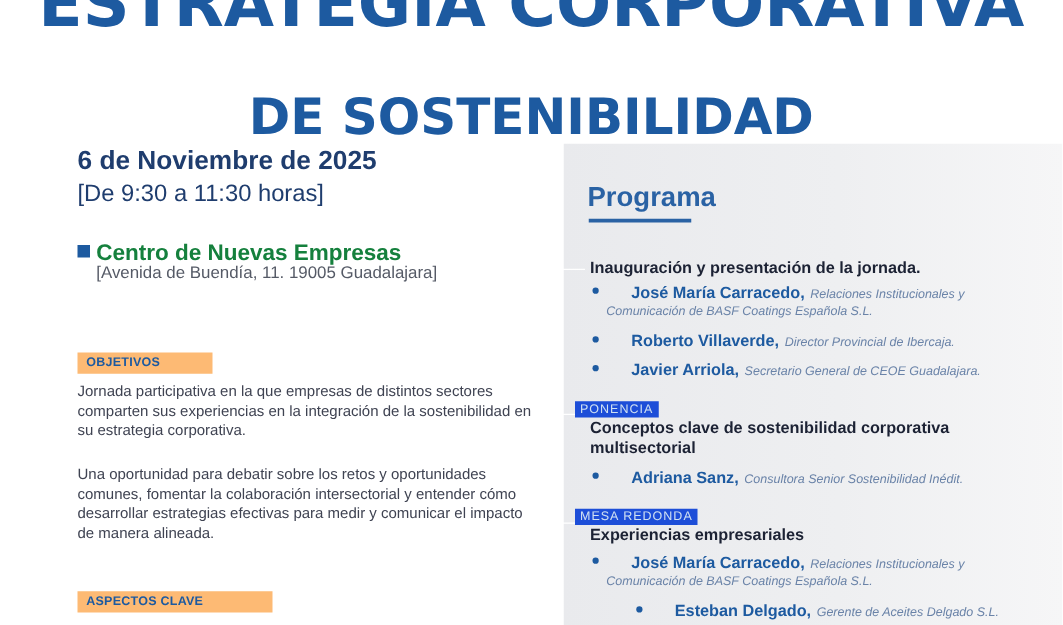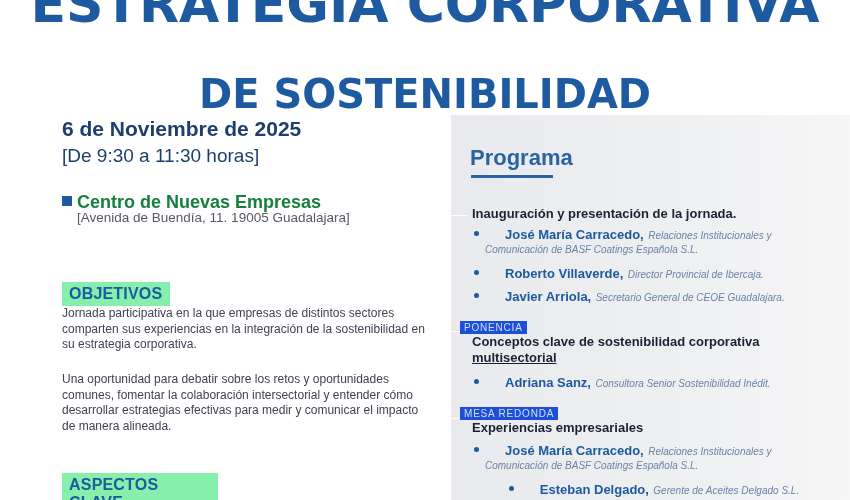--- a/index.html
+++ b/index.html
@@ -15,22 +15,22 @@
     .title.l2 { top: 31px; font-size: 40px; margin-top: 43px; }
 
     .date { position: absolute; left: 62px; top: 117px; font-size: 21px; font-weight: bold; color: #1f3d6e; }
     .hours { position: absolute; left: 62px; top: 145px; font-size: 19px; color: #1f3d6e; }
 
     .venue-marker { position: absolute; left: 62px; top: 196px; width: 10px; height: 10px; background: #1d5aa0; }
     .venue-name { position: absolute; left: 77px; top: 192px; font-size: 18px; font-weight: bold; color: #15803d; }
     .venue-address { position: absolute; left: 77px; top: 210px; font-size: 13.5px; color: #555a66; }
 
     .section-label {
-      position: absolute; left: 62px; background: #86efac; color: #1d5aa0;
-      font-weight: bold; font-size: 16px; padding: 3px 7px; letter-spacing: 0.2px;
+      position: absolute; left: 62px; background: #fdba74; color: #1d5aa0;
+      font-weight: bold; font-size: 10px; padding: 3px 7px; letter-spacing: 0.2px;
     }
     .obj-label { top: 282px; width: 108px; }
     .asp-label { top: 473px; width: 156px; }
 
     .para { position: absolute; left: 62px; width: 370px; font-size: 12px; line-height: 15.5px; color: #3f4352; }
     .p1 { top: 306px; }
     .p2 { top: 372px; }
 
     .panel {
       position: absolute; left: 451px; top: 115px; width: 399px; height: 385px;
@@ -88,21 +88,21 @@
   <span class="prole">Director Provincial de Ibercaja.</span>
 </div>
 <div class="person" style="top:288px;">
   <span class="dot"></span><span class="pname">Javier Arriola,</span>
   <span class="prole">Secretario General de CEOE Guadalajara.</span>
 </div>
 
 <div class="sep" style="top:331px;"></div>
 <div class="badge" style="top:321px;">PONENCIA</div>
 <div class="item-title" style="top:334px;">Conceptos clave de sostenibilidad corporativa</div>
-<div class="item-title" style="top:350px;text-decoration:underline;">multisectorial</div>
+<div class="item-title" style="top:350px;">multisectorial</div>
 <div class="person" style="top:374px;">
   <span class="dot"></span><span class="pname">Adriana Sanz,</span>
   <span class="prole">Consultora Senior Sostenibilidad Inédit.</span>
 </div>
 
 <div class="sep" style="top:418px;"></div>
 <div class="badge" style="top:407px;">MESA REDONDA</div>
 <div class="item-title" style="top:420px;">Experiencias empresariales</div>
 <div class="person" style="top:442px;">
   <span class="dot"></span><span class="pname">José María Carracedo,</span>

